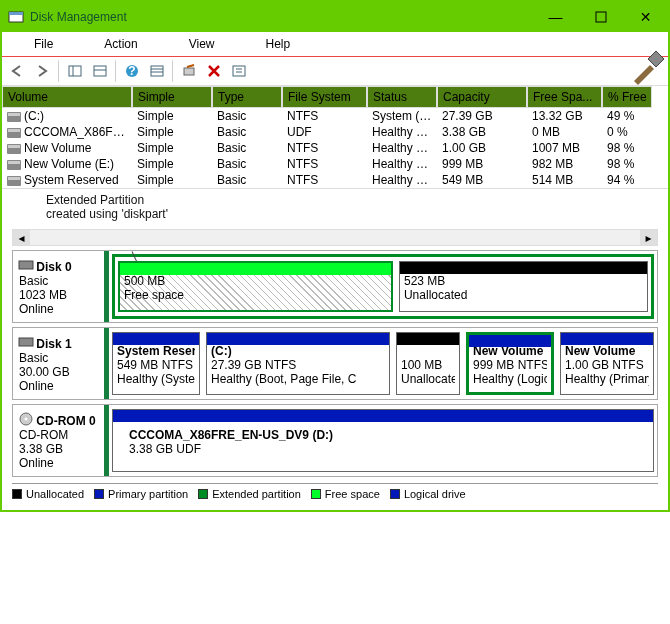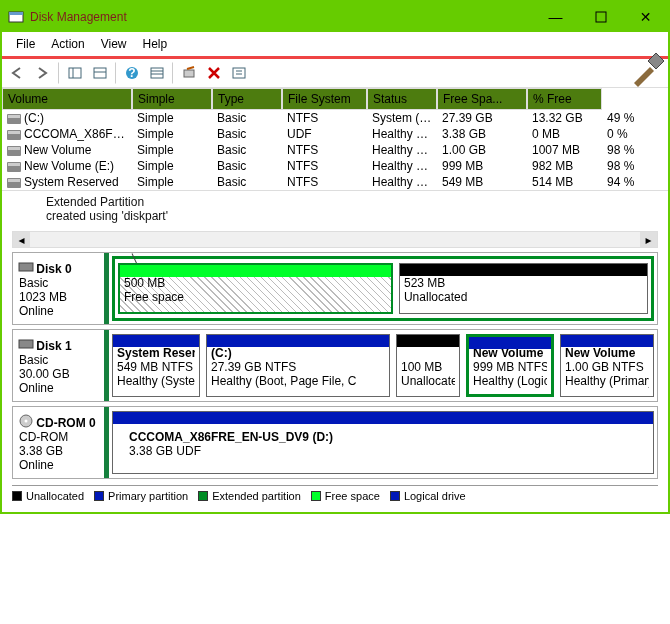--- a/index.html
+++ b/index.html
@@ -2,25 +2,25 @@
 <html><head>
 <meta charset="utf-8">
 <style>
 * { box-sizing: border-box; margin: 0; padding: 0; font-family: "Segoe UI", Tahoma, sans-serif; font-size: 12px; }
 body { background: #fff; border: 2px solid #6c0; }
 .wrap { width: 666px; }
 
 
 .titlebar { background: #6c0; display: flex; align-items: center; height: 30px; }
 .titlebar .tb-icon { width: 16px; height: 16px; margin: 0 6px; }
-.titlebar .title { color: #7f1d1d; flex: 1; font-size: 12px; }
+.titlebar .title { color: #14532d; flex: 1; font-size: 12px; }
 .titlebar .wbtn { width: 45px; height: 30px; display: flex; align-items: center; justify-content: center; color: #000; font-size: 14px; }
 
 
-.menubar { display: flex; border-bottom: 3px solid #ef4444; padding: 2px 6px; }
+.menubar { display: flex; border-bottom: 1px solid #ef4444; padding: 2px 24px; gap: 35px; }
 .menubar span { padding: 3px 8px; }
 
 
 .toolbar { display: flex; align-items: center; padding: 3px 4px; gap: 1px; border-bottom: 1px solid #ddd; position: relative; }
 .tbtn { width: 24px; height: 22px; display:flex; align-items:center; justify-content:center; border:1px solid transparent; }
 .tbtn.sep { width: 2px; border-left: 1px solid #ccc; margin: 0 2px; }
 .hammer { position: absolute; right: 4px; top: -6px; width: 36px; height: 36px; }
 
 
 .table { border-bottom: 1px solid #ddd; }
@@ -143,20 +143,21 @@
       </svg>
 </div>
 
 <div class="table">
  <div class="thead">
   <div>Volume</div>
   <div>Simple</div>
   <div>Type</div>
   <div>File System</div>
   <div>Status</div>
+  <div>Capacity</div>
   <div>Free Spa...</div>
   <div>% Free</div>
  </div>
  <div class="trow">
         <div><span class="vol-icon"></span><span>(C:)</span></div>
         <div>Simple</div>
         <div>Basic</div>
         <div>NTFS</div>
         <div>System (B...</div>
         <div>27.39 GB</div>

